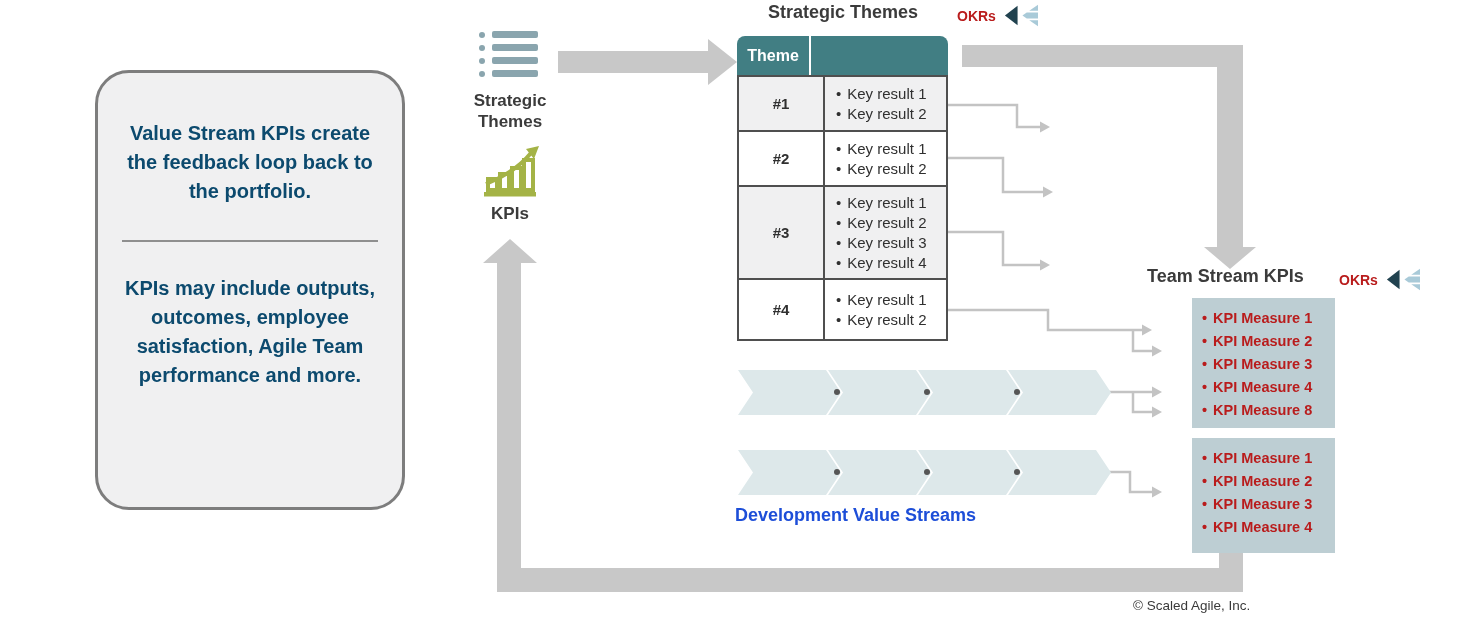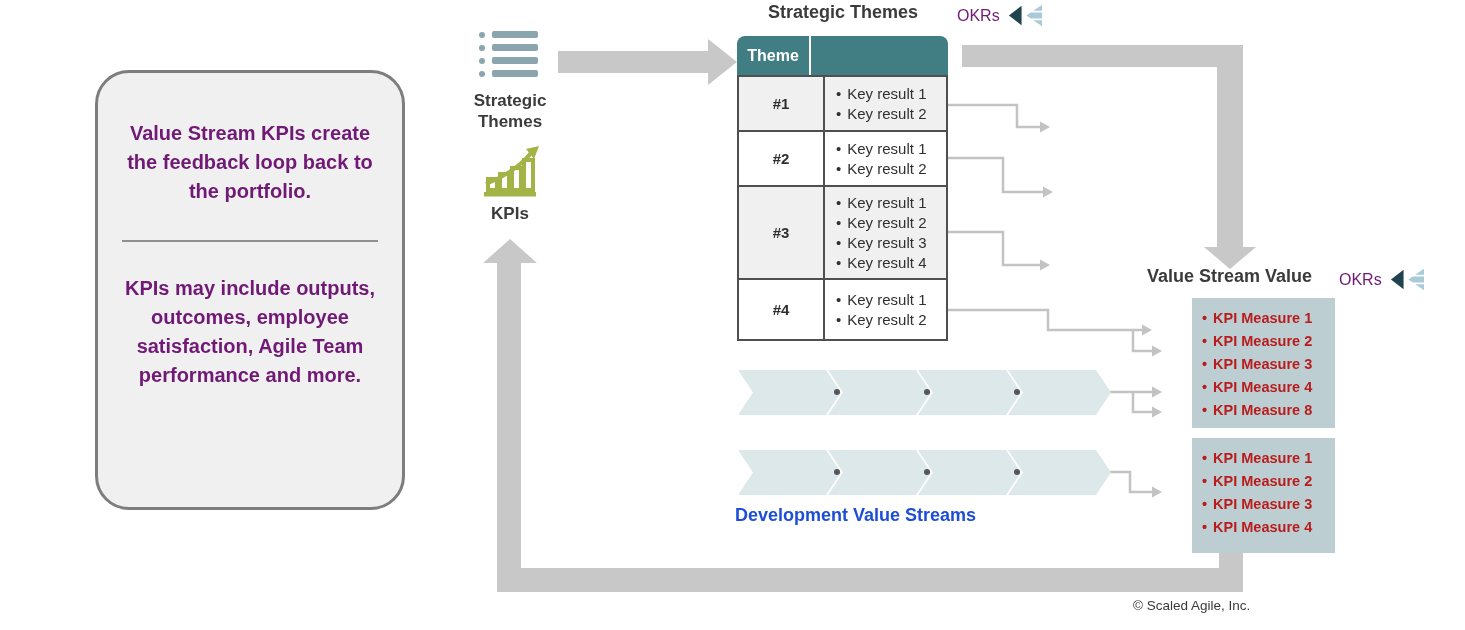--- a/index.html
+++ b/index.html
@@ -5,41 +5,41 @@
   html,body{margin:0;padding:0;background:#fff;}
   .canvas{position:relative;width:1465px;height:630px;background:#ffffff;
           font-family:"Liberation Sans", sans-serif;overflow:hidden;}
   .overlay{position:absolute;left:0;top:0;pointer-events:none;}
 
   
   .callout{position:absolute;left:95px;top:70px;width:310px;height:440px;
            box-sizing:border-box;background:#f0f0f1;border:3.5px solid #7d7d7d;
            border-radius:34px;display:flex;flex-direction:column;align-items:center;
            padding:46px 22px 0 22px;}
-  .co-p{margin:0;font-size:20px;font-weight:bold;color:#701a75;text-align:center;line-height:29px;}
+  .co-p{margin:0;font-size:20px;font-weight:bold;color:#0c4a6e;text-align:center;line-height:29px;}
   .co-divider{width:256px;border-top:2px solid #8f8f8f;margin:34px 0 32px 0;}
 
   
   .st-icon{position:absolute;left:479px;top:31px;width:62px;}
   .st-row{display:flex;align-items:center;margin-bottom:6px;}
   .st-dot{width:6px;height:6px;border-radius:50%;background:#8aa5ae;margin-right:7px;flex:none;}
   .st-bar{width:46px;height:7px;border-radius:2px;background:#8aa5ae;}
   .icon-label{position:absolute;width:96px;text-align:center;font-weight:bold;
               font-size:17px;line-height:21px;color:#3b3b3b;}
   .st-label{left:462px;top:90px;}
   .kpi-svg{position:absolute;left:481px;top:144px;}
   .kpi-label{left:462px;top:203px;}
 
   
   .stable-title{position:absolute;left:731px;top:2px;width:224px;text-align:center;
                 font-size:18px;font-weight:bold;color:#3b3b3b;}
   .okrs-group{position:absolute;display:flex;align-items:center;gap:6px;}
   .okrs-top{left:957px;top:2px;}
   .okrs-right{left:1339px;top:266px;}
-  .okrs-text{font-size:16px;font-weight:normal;color:#701a75;}
+  .okrs-text{font-size:14px;font-weight:bold;color:#b91c1c;}
   .stable{position:absolute;left:737px;top:36px;width:211px;box-sizing:border-box;}
   .thead{display:flex;height:39px;background:#417e83;border-radius:8px 8px 0 0;
          color:#ffffff;font-weight:bold;font-size:16px;}
   .th{display:flex;align-items:center;justify-content:center;box-sizing:border-box;}
   .th-theme{width:74px;border-right:2px solid #ffffff;}
   .th-kr{flex:1;}
   .tbody{border:2px solid #4f4f4f;box-sizing:border-box;}
   .trow{display:flex;box-sizing:border-box;border-bottom:2px solid #4f4f4f;background:#ffffff;}
   .trow:last-child{border-bottom:none;}
   .trow.alt{background:#f0f0f1;}
@@ -186,21 +186,21 @@
       <div class="trow r4">
         <div class="tc-theme">#4</div>
         <div class="tc-kr">
           <div class="bullet">Key result 1</div>
           <div class="bullet">Key result 2</div>
         </div>
       </div>
     </div>
   </div>
 
-  <div class="vsk-title">Value Stream Value</div>
+  <div class="vsk-title">Team Stream KPIs</div>
   <div class="okrs-group okrs-right">
     <span class="okrs-text">OKRs</span>
     <svg width="37" height="27" viewBox="0 0 38 26">
       <polygon points="16,3 16,23 3,13" fill="#21424f"></polygon>
       <g fill="#a9cad8">
         <polygon points="37,2 37,8.2 28,8.2"></polygon>
         <polygon points="37,10 37,16 25.4,16 21,13 25.4,10"></polygon>
         <polygon points="37,17.8 37,24 28,17.8"></polygon>
       </g>
     </svg>

